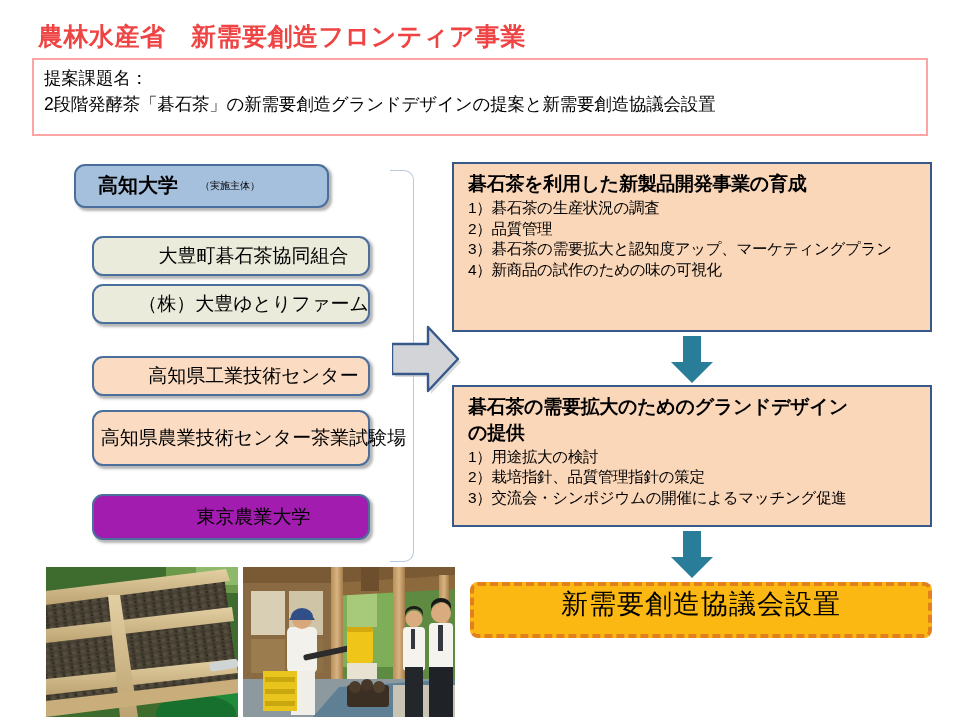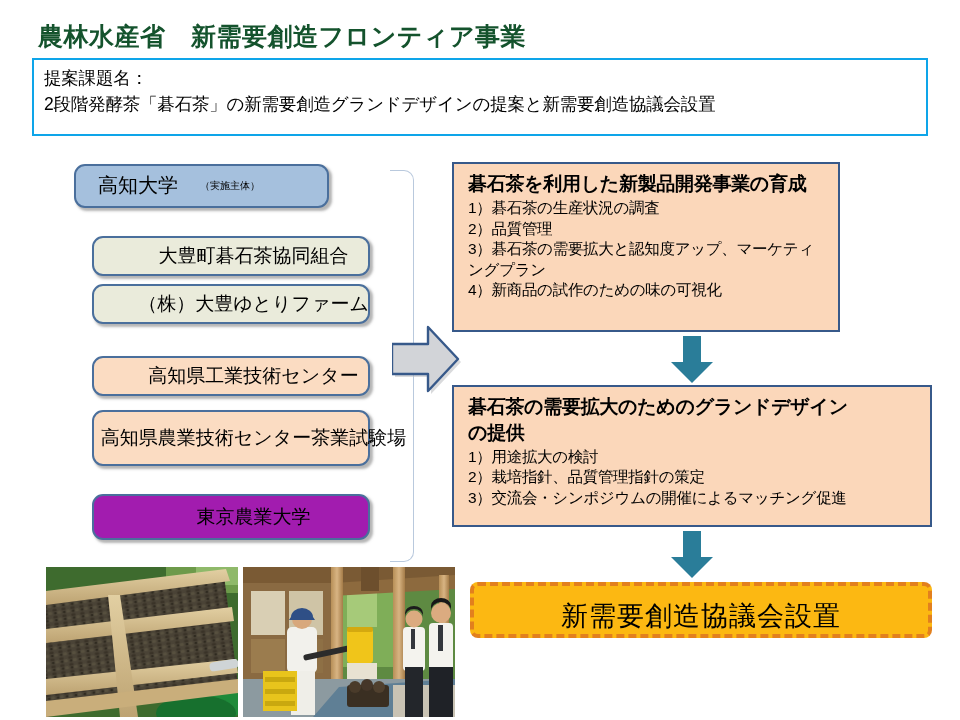--- a/index.html
+++ b/index.html
@@ -17,33 +17,33 @@
     color: #000000;
   }
 
   
   #header-title {
     position: absolute;
     left: 38px;
     top: 20px;
     font-size: 25px;
     font-weight: 700;
-    color: #14532d;
+    color: #ef4444;
     letter-spacing: 0.5px;
     white-space: nowrap;
   }
 
   #proposal-box {
     position: absolute;
     left: 32px;
     top: 58px;
     width: 896px;
     height: 78px;
     box-sizing: border-box;
-    border: 2px solid #0ea5e9;
+    border: 2px solid #fca5a5;
     background: #ffffff;
     padding: 6px 10px 0 10px;
   }
   #proposal-box .line {
     font-size: 17.5px;
     line-height: 1.48;
     white-space: nowrap;
     letter-spacing: -0.2px;
   }
 
@@ -73,21 +73,21 @@
   }
   .org-box.lead {
     left: 22px;
     top: 0px;
     width: 255px;
     height: 44px;
     background: #a5c0dd;
     justify-content: flex-start;
     padding-left: 22px;
   }
-  .org-box.lead .main { font-size: 20px; }
+  .org-box.lead .main { font-size: 20px; font-weight: bold; }
   .org-box.lead .sub  { font-size: 10px; margin-left: 22px; }
 
   .org-box.o1 { left: 40px; top: 72px;  width: 278px; height: 40px; background: #eaebdb; }
   .org-box.o2 { left: 40px; top: 120px; width: 278px; height: 40px; background: #eaebdb; }
   .org-box.o3 { left: 40px; top: 192px; width: 278px; height: 40px; background: #fbdcc2; }
   .org-box.o4 { left: 40px; top: 246px; width: 278px; height: 56px; background: #fbdcc2;
                 flex-direction: row; line-height: 1.22; }
   .org-box.o5 { left: 40px; top: 330px; width: 278px; height: 46px; background: #a21caf; }
 
   
@@ -114,21 +114,21 @@
   }
 
   
   .goal-panel {
     position: absolute;
     box-sizing: border-box;
     border: 2.5px solid #37598a;
     background: #fbd7ba;
     padding: 8px 12px 8px 14px;
   }
-  #goal-panel-1 { left: 452px; top: 162px; width: 388px; height: 170px; }
+  #goal-panel-1 { left: 452px; top: 162px; width: 480px; height: 170px; }
   #goal-panel-2 { left: 452px; top: 385px; width: 480px; height: 142px; }
 
   .goal-panel .heading {
     font-size: 19px;
     font-weight: 700;
     line-height: 1.26;
     letter-spacing: -0.3px;
     margin-bottom: 2px;
   }
   .goal-panel .item {
@@ -151,21 +151,21 @@
     position: absolute;
     left: 470px;
     top: 582px;
     width: 462px;
     height: 56px;
     box-sizing: border-box;
     background: #fcb812;
     border: 4px dashed #e2801e;
     border-radius: 8px;
     display: flex;
-    align-items: flex-end;
+    align-items: flex-start;
     justify-content: center;
     font-size: 27px;
     font-weight: 400;
     letter-spacing: 1px;
     white-space: nowrap;
   }
 
   
   .photo {
     position: absolute;

